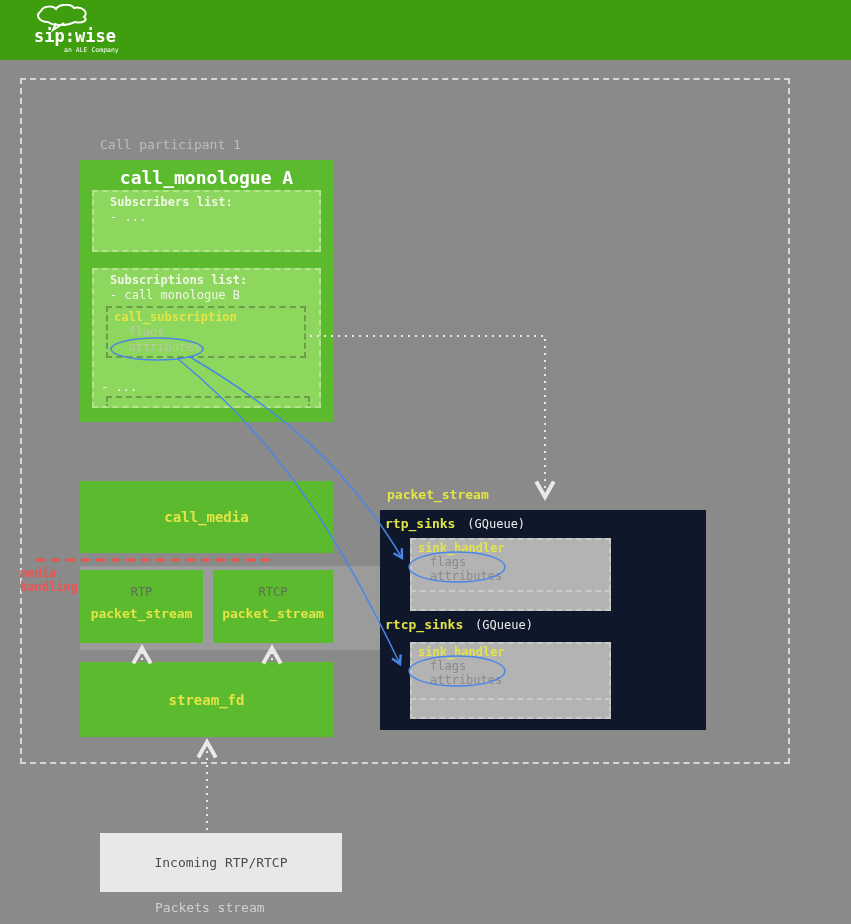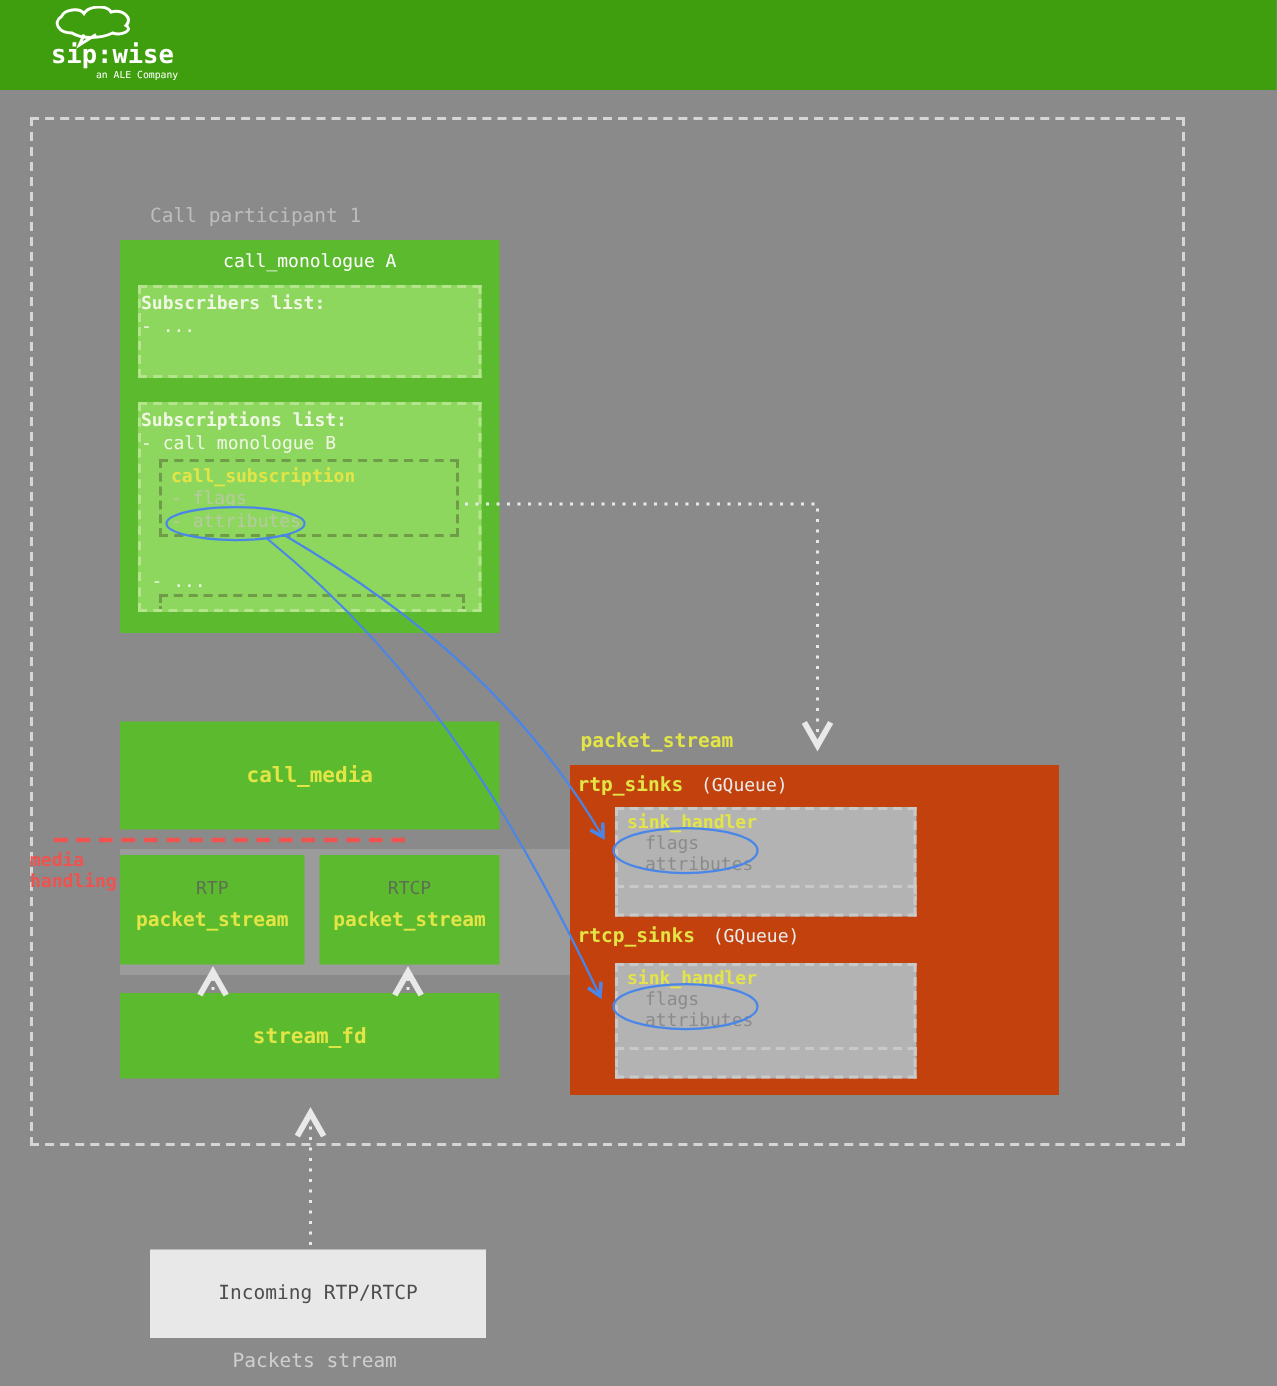--- a/index.html
+++ b/index.html
@@ -23,56 +23,56 @@
   .mh{left:20px;top:566px;color:#ef5350;font-weight:bold;font-size:12px;line-height:14px}
   
   .box{position:absolute}
   .green{background:#5cba2e}
   .yellow{color:#e3e546}
   .b{font-weight:bold}
   .t14{font-size:14px}
   .t13{font-size:13px}
   
   .monologue{left:80px;top:160px;width:253px;height:262px}
-  .gtitle{text-align:center;margin-top:7px;font-size:12px;font-weight:normal;color:#ffffff}
+  .gtitle{text-align:center;margin-top:7px;font-size:18px;font-weight:bold;color:#ffffff}
   .sub{position:absolute;left:12px;width:229px;background:#8dd75f;border:2px dashed #b4e48c;
-       padding:3px 0;font-size:12px;line-height:15px;color:#f0f6e4;box-sizing:border-box}
+       padding:3px 16px;font-size:12px;line-height:15px;color:#f0f6e4;box-sizing:border-box}
   .subscribers{top:30px;height:62px}
   .subscriptions{top:108px;height:140px;overflow:hidden}
   .subtitle{font-weight:bold}
   .callsub{position:absolute;left:12px;top:36px;width:200px;height:52px;border:2px dashed #6e9c48;
            padding:2px 6px;box-sizing:border-box;color:#b9c9a2}
   .more{position:absolute;left:7px;top:110px}
   .callsub-partial{position:absolute;left:12px;top:126px;width:200px;height:18px;border:2px dashed #6e9c48}
   
   .callmedia{left:80px;top:481px;width:253px;height:72px;display:flex;align-items:center;justify-content:center}
   
   .grayback{position:absolute;left:80px;top:566px;width:320px;height:84px;background:#9b9b9b}
   .rtp{left:80px;top:570px;width:123px;height:73px}
   .rtcp{left:213px;top:570px;width:120px;height:73px}
   .ptype{text-align:center;color:#5e6e55;font-size:12px;margin-top:15px}
   .center{text-align:center;margin-top:7px}
   
-  .streamfd{left:80px;top:662px;width:253px;height:57px;display:flex;align-items:center;justify-content:center}
+  .streamfd{left:80px;top:662px;width:253px;height:75px;display:flex;align-items:center;justify-content:center}
   
-  .panel{position:absolute;left:380px;top:510px;width:326px;height:220px;background:#c2410c}
+  .panel{position:absolute;left:380px;top:510px;width:326px;height:220px;background:#0f172a}
   .sinksrow{position:absolute;left:5px;font-size:13px;white-space:nowrap}
   .sinksrow .wh{color:#ececec;margin-left:4px;font-size:12px}
   .r1{top:6px}
   .r2{top:107px}
   .shbox{position:absolute;left:30px;width:201px;height:62px;background:#b3b3b3;border:2px dashed #c9c9c9;
          box-sizing:border-box;padding:1px 0 0 6px;font-size:12px;line-height:14px}
   .sh1{top:28px}
   .sh2{top:132px}
   .gfield{color:#8b8b8b;margin-left:12px}
   .emptybox{position:absolute;left:30px;width:201px;height:21px;background:#b3b3b3;border:2px dashed #c9c9c9;box-sizing:border-box}
   .e1{top:80px}
   .e2{top:188px}
   
-  .incoming{position:absolute;left:100px;top:833px;width:224px;height:59px;background:#e8e8e8;
+  .incoming{position:absolute;left:100px;top:833px;width:242px;height:59px;background:#e8e8e8;
             display:flex;align-items:center;justify-content:center;color:#4d4d4d;font-size:13px}
   
   #overlay{position:absolute;left:0;top:0;pointer-events:none}
 </style>
 </head>
 <body>
 
 <div id="stage">
 
   <header id="topbar">

